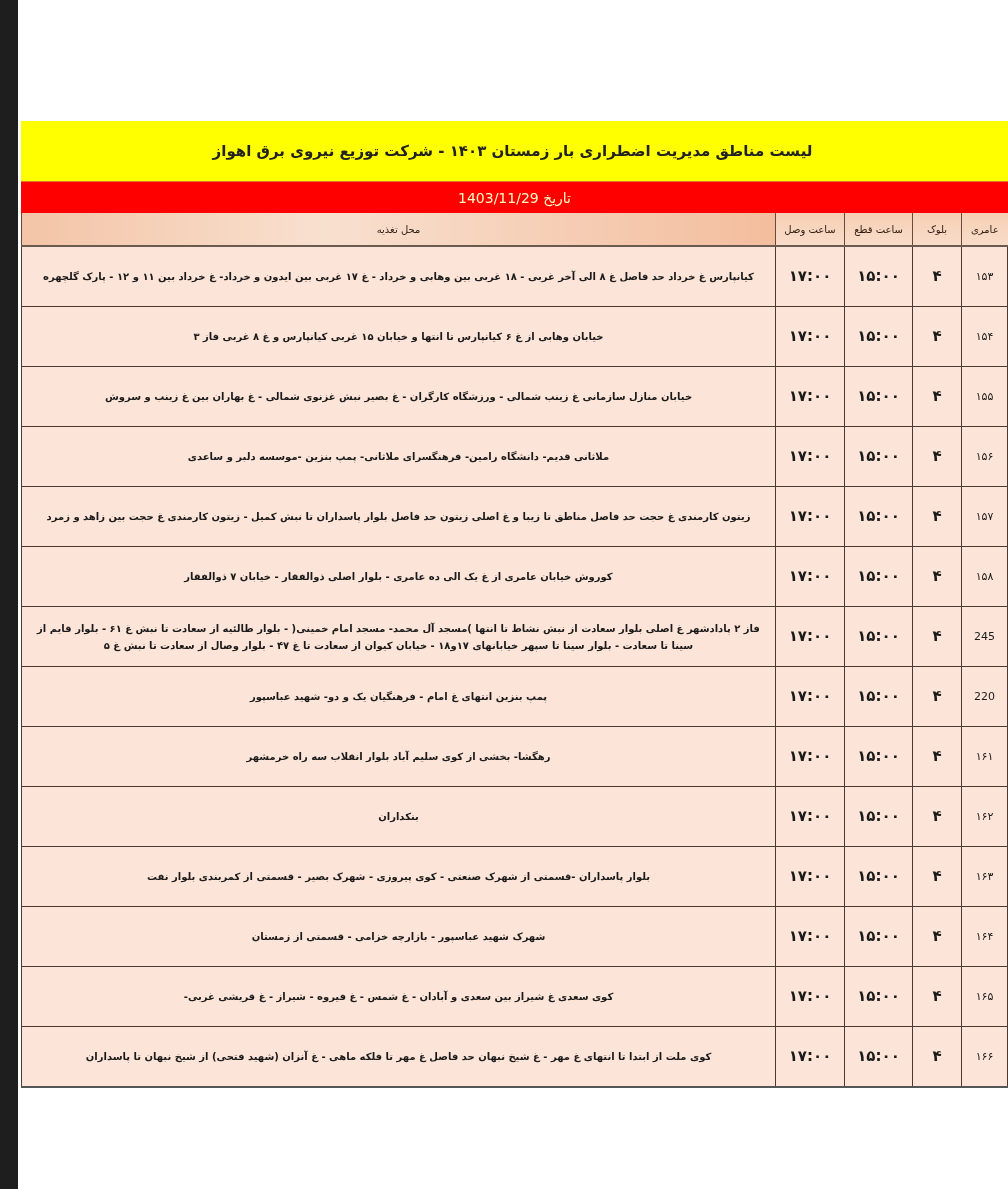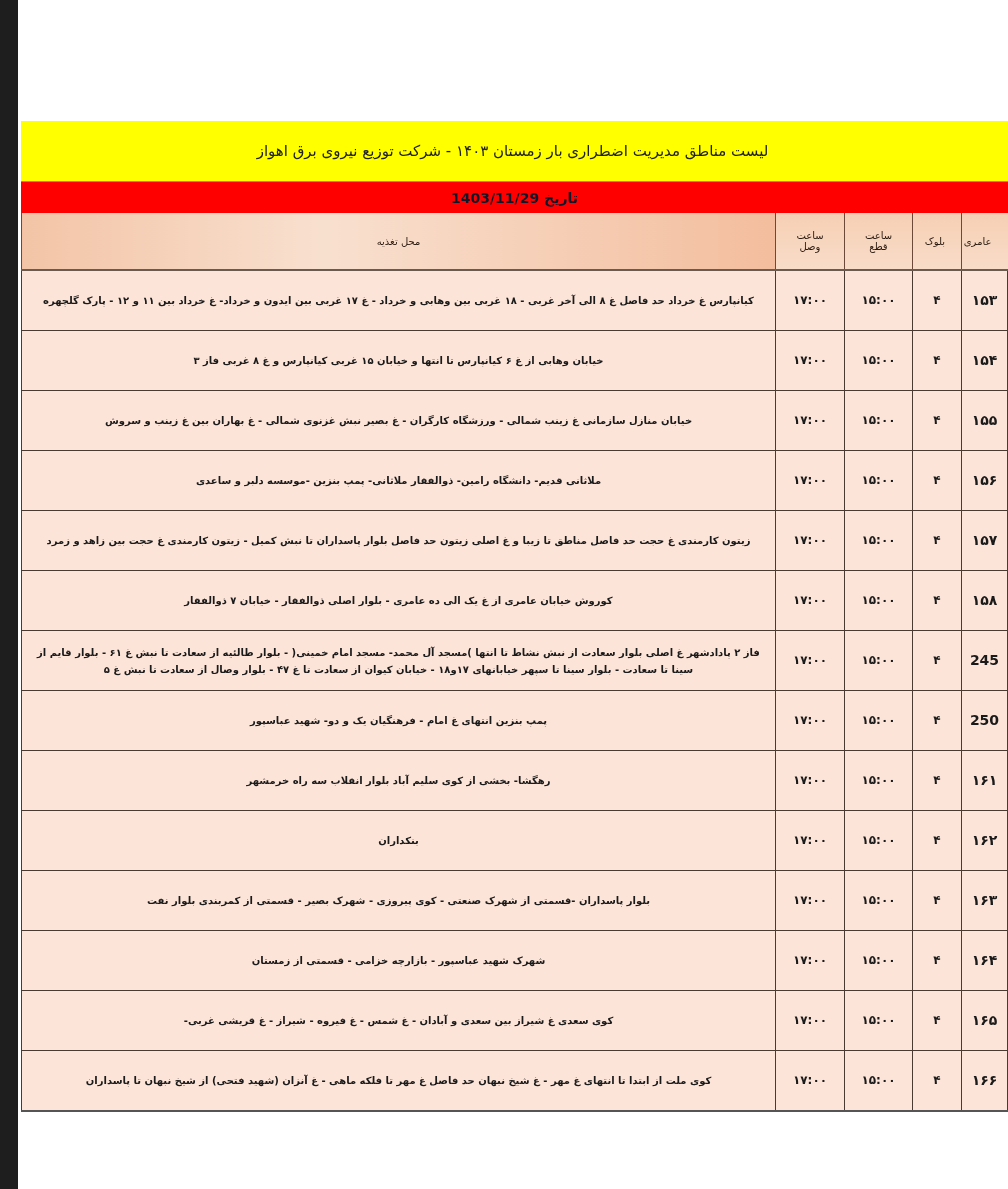--- a/index.html
+++ b/index.html
@@ -4,41 +4,41 @@
   <style>
     html, body { margin: 0; padding: 0; }
     body {
       width: 1008px; height: 1189px; background: #ffffff; position: relative; overflow: hidden;
       font-family: "DejaVu Sans", sans-serif;
     }
     .left-strip { position: absolute; left: 0; top: 0; width: 18px; height: 1189px; background: #1e1e1e; }
     .sheet { position: absolute; left: 21px; top: 121px; width: 987px; }
     .title-band {
       height: 60px; background: #ffff00; display: flex; align-items: center; justify-content: center;
-      direction: rtl; font-weight: normal; font-size: 15px; color: #222; padding-right: 0;
+      direction: rtl; font-weight: bold; font-size: 15px; color: #222; padding-right: 0;
     }
     .title-band span { position: relative; left: -2px; }
     .date-band {
       height: 31px; background: #ff0000; display: flex; align-items: center; justify-content: center;
-      direction: rtl; font-weight: bold; font-size: 14px; color: #0f172a;
+      direction: rtl; font-weight: normal; font-size: 14px; color: #fef9c3;
       border-top: 1px solid #e07a20;
     }
     table { border-collapse: collapse; direction: rtl; width: 987px; table-layout: fixed; }
     th {
       height: 24px; font-size: 10px; font-weight: normal; color: #2b1a10;
       background: linear-gradient(to bottom, #f6cfb4, #f8dcc8);
-      border-left: 1px solid #6b4a3a; border-bottom: 2px solid #6b5a50; padding: 16px;
+      border-left: 1px solid #6b4a3a; border-bottom: 2px solid #6b5a50; padding: 4px;
     }
     th.loc { background: linear-gradient(to left, #f3bd9d 0%, #f8e0cf 60%, #f3c4a6 100%); }
     td {
       height: 59px; background: #fce4d8; border: 1px solid #4a3a32; padding: 0 6px;
       text-align: center; font-size: 10px; font-weight: bold; color: #1a1a1a; line-height: 17px;
     }
-    td.num { font-size: 12px; }
-    td.rownum { font-weight: bold; font-size: 14px; }
+    td.num { font-size: 15px; }
+    td.rownum { font-weight: normal; font-size: 11px; }
     tr:last-child td { border-bottom: 2px solid #555; }
     td:last-child { border-left: 1px solid #4a3a32; }
   </style>
 </head>
 <body>
 
 <div class="left-strip"></div>
 
 <div class="sheet">
   <div class="title-band">
@@ -84,21 +84,21 @@
           <td class="num">۴</td>
           <td class="num">۱۵:۰۰</td>
           <td class="num">۱۷:۰۰</td>
           <td>خیابان منازل سازمانی غ زینب شمالی - ورزشگاه کارگران - غ بصیر نبش غزنوی شمالی - غ بهاران بین غ زینب و سروش</td>
         </tr>
         <tr>
           <td class="rownum">۱۵۶</td>
           <td class="num">۴</td>
           <td class="num">۱۵:۰۰</td>
           <td class="num">۱۷:۰۰</td>
-          <td>ملاثانی قدیم- دانشگاه رامین- ذوالفقار ملاثانی- پمپ بنزین -موسسه دلبر و ساعدی</td>
+          <td>ملاثانی قدیم- دانشگاه رامین- فرهنگسرای ملاثانی- پمپ بنزین -موسسه دلبر و ساعدی</td>
         </tr>
         <tr>
           <td class="rownum">۱۵۷</td>
           <td class="num">۴</td>
           <td class="num">۱۵:۰۰</td>
           <td class="num">۱۷:۰۰</td>
           <td>زیتون کارمندی غ حجت حد فاصل مناطق تا زیبا و غ اصلی زیتون حد فاصل بلوار پاسداران تا نبش کمیل - زیتون کارمندی غ حجت بین زاهد و زمرد</td>
         </tr>
         <tr>
           <td class="rownum">۱۵۸</td>
@@ -108,21 +108,21 @@
           <td>کوروش خیابان عامری از غ یک الی ده عامری - بلوار اصلی ذوالفقار - خیابان ۷ ذوالفقار</td>
         </tr>
         <tr>
           <td class="rownum">245</td>
           <td class="num">۴</td>
           <td class="num">۱۵:۰۰</td>
           <td class="num">۱۷:۰۰</td>
           <td>فاز ۲ پادادشهر غ اصلی بلوار سعادت از نبش نشاط تا انتها )مسجد آل محمد- مسجد امام خمینی( - بلوار طالئیه از سعادت تا نبش غ ۶۱ - بلوار قایم از سینا تا سعادت - بلوار سینا تا سپهر خیابانهای ۱۷و۱۸ - خیابان کیوان از سعادت تا غ ۴۷ - بلوار وصال از سعادت تا نبش غ ۵</td>
         </tr>
         <tr>
-          <td class="rownum">250</td>
+          <td class="rownum">220</td>
           <td class="num">۴</td>
           <td class="num">۱۵:۰۰</td>
           <td class="num">۱۷:۰۰</td>
           <td>پمپ بنزین انتهای غ امام  - فرهنگیان یک و دو- شهید عباسپور</td>
         </tr>
         <tr>
           <td class="rownum">۱۶۱</td>
           <td class="num">۴</td>
           <td class="num">۱۵:۰۰</td>
           <td class="num">۱۷:۰۰</td>

